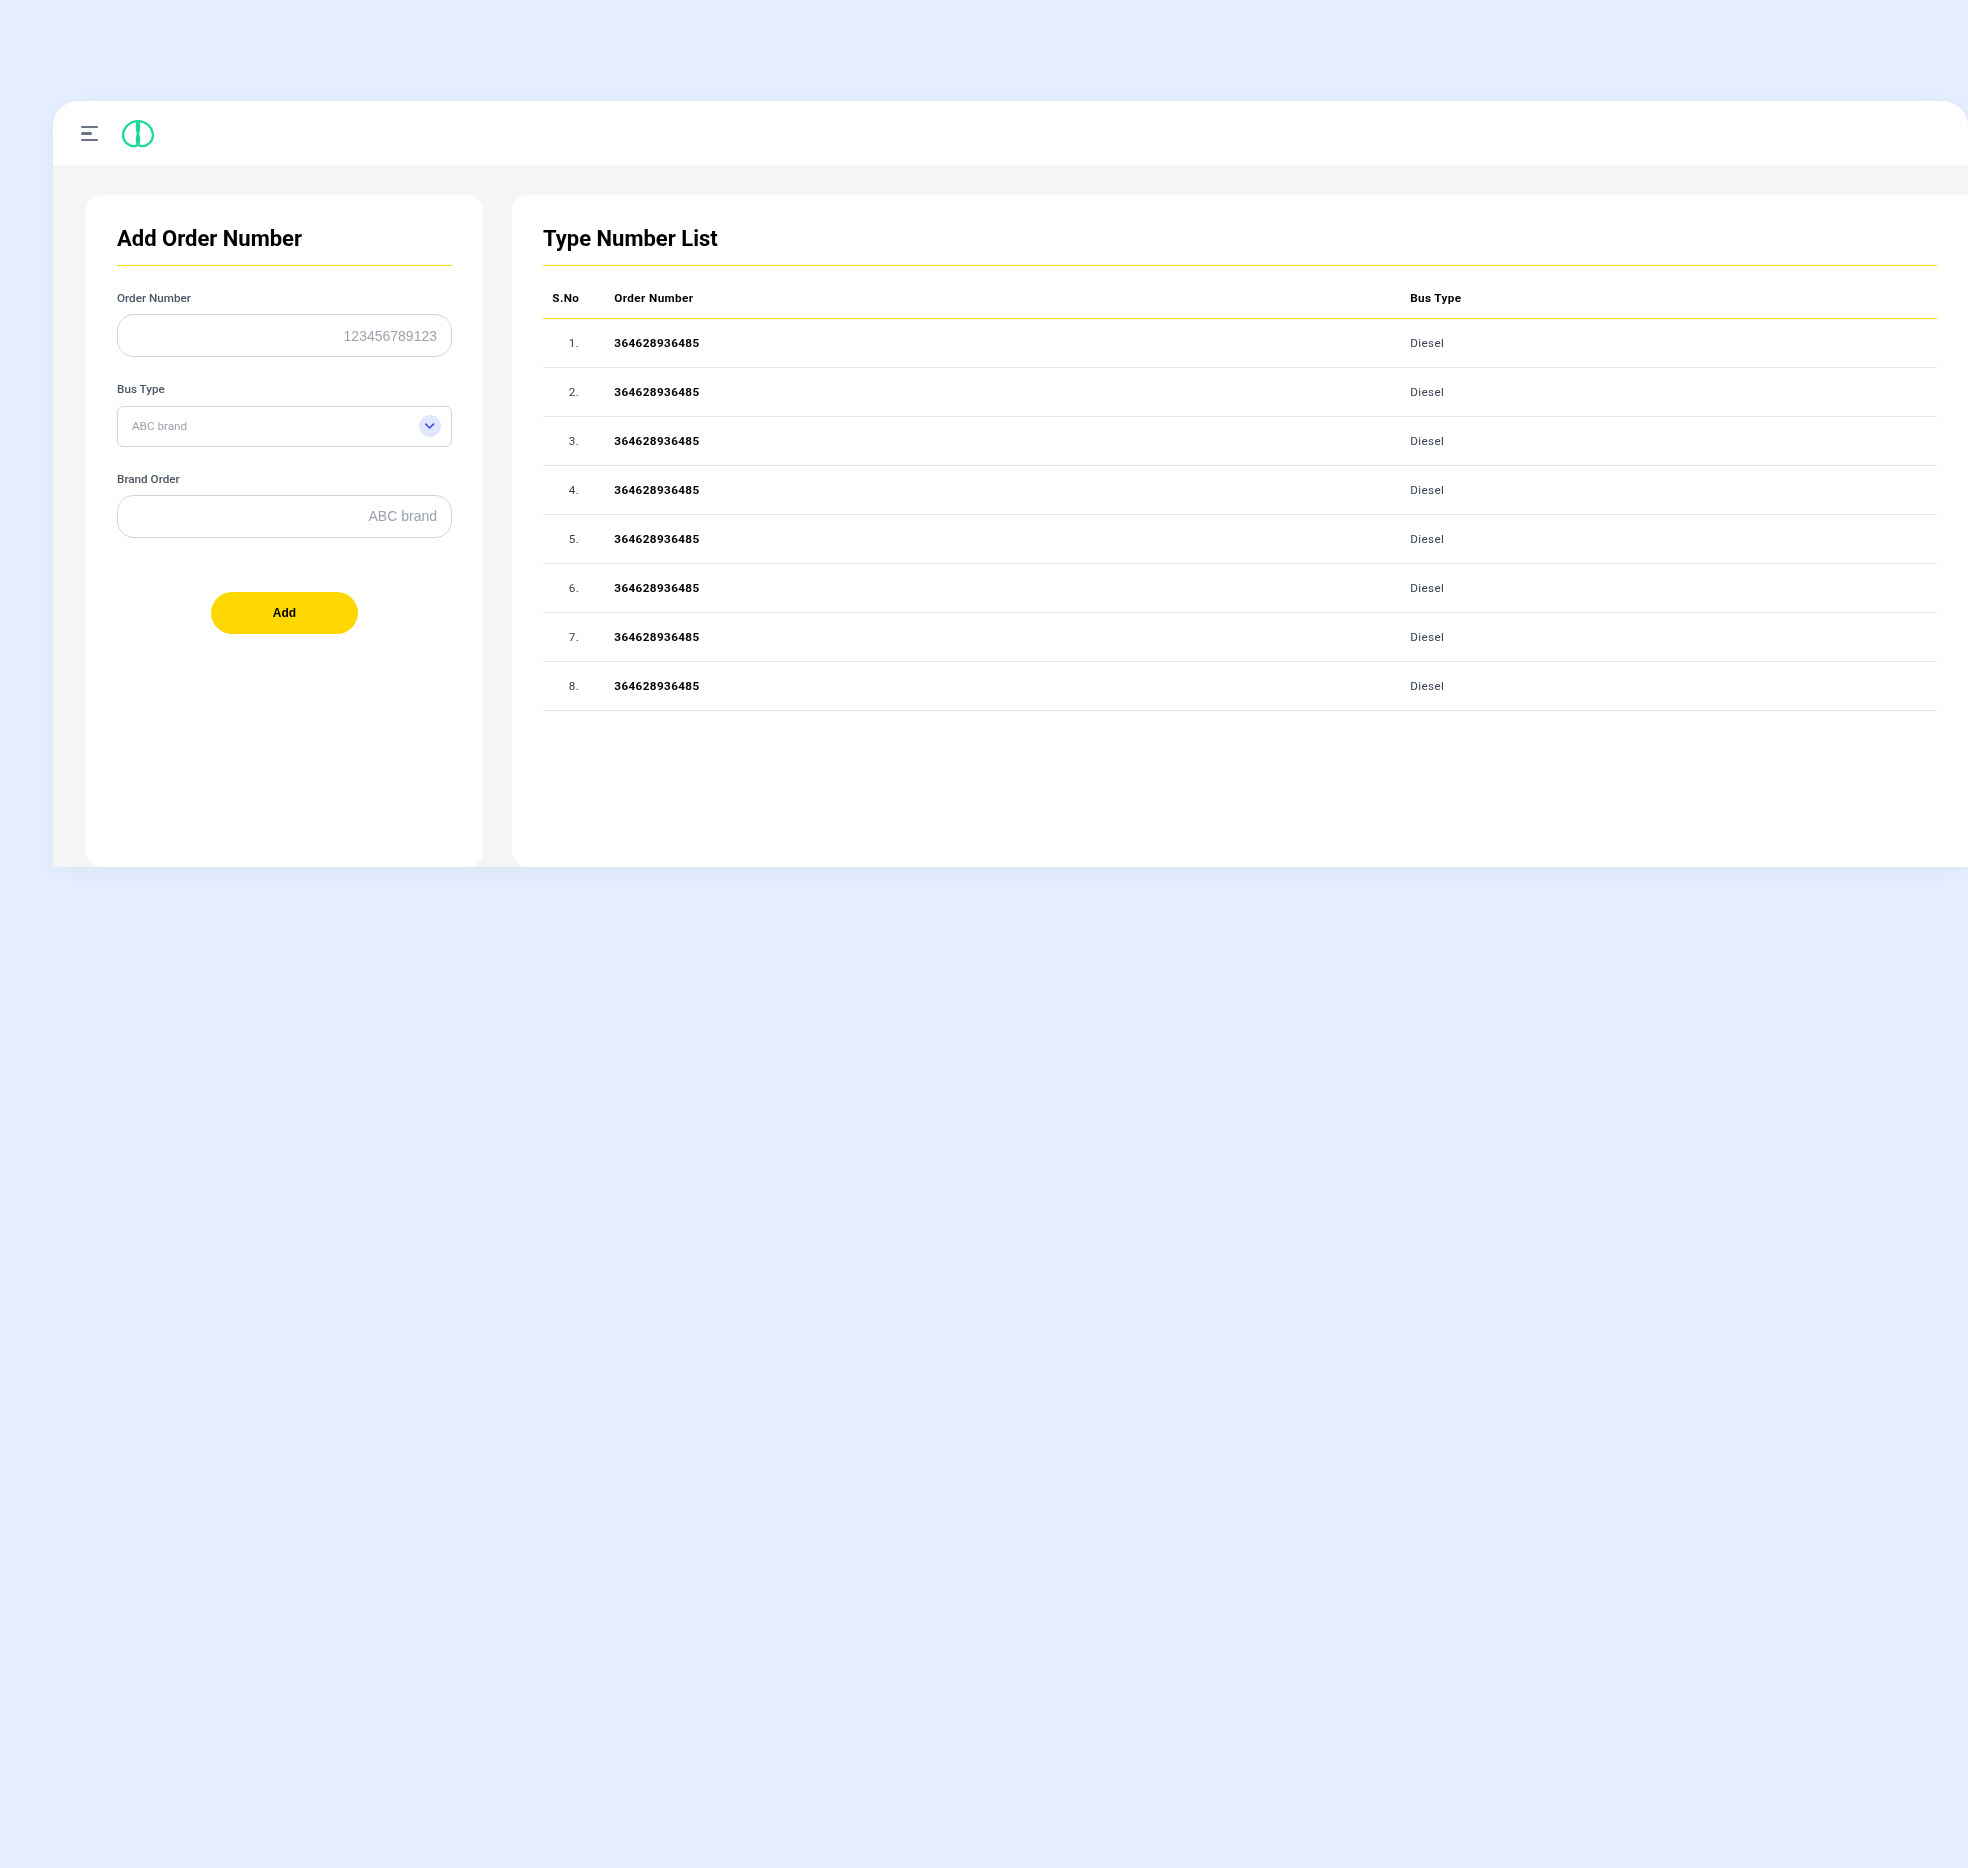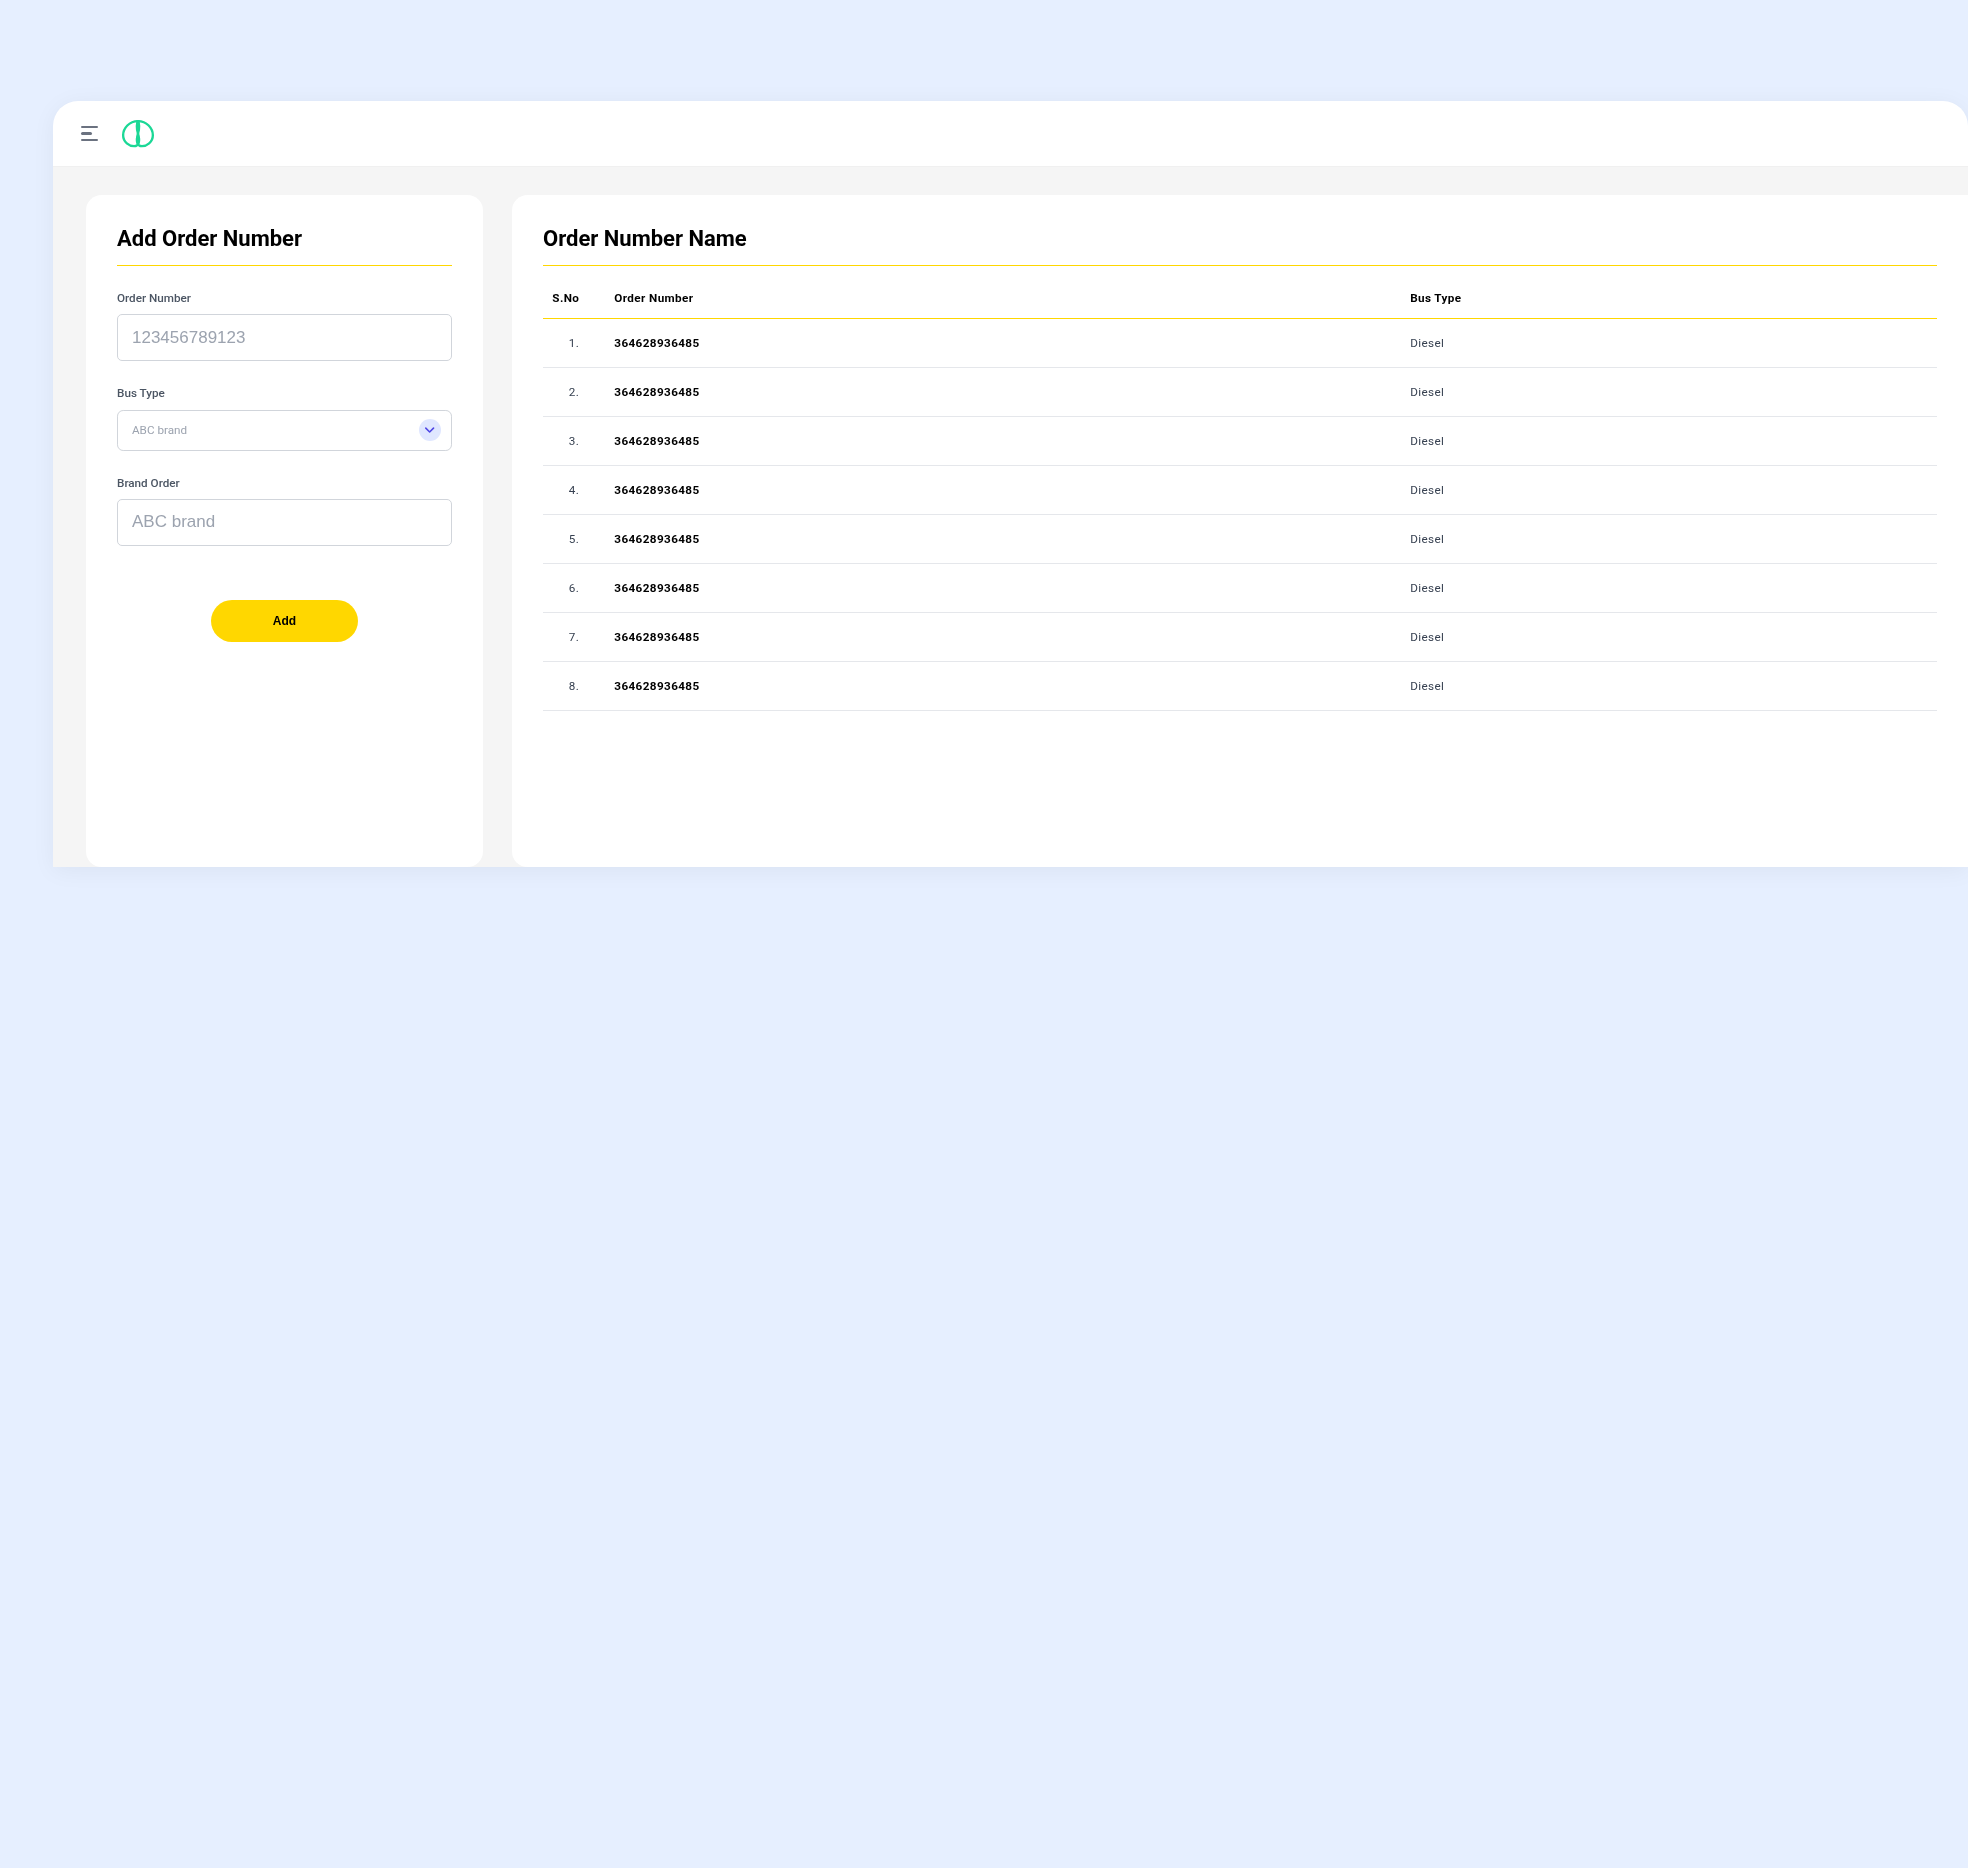--- a/index.html
+++ b/index.html
@@ -105,24 +105,25 @@
       font-size: 11.7px;
       color: #4b5563;
       margin-bottom: 9.3px;
       font-weight: 500;
     }
     
     .form-input {
       width: 100%;
       padding: 12.5px 14px;
       border: 0.8px solid #d1d5db;
-      border-radius: 5px;
-      font-size: 17px;
+      border-radius: 17px;
+      font-size: 14px;
       color: #374151;
       outline: none;
+      text-align: right;
     }
     
     .form-input::placeholder {
       color: #9ca3af;
     }
     
     .form-select-wrapper {
       position: relative;
       width: 100%;
     }
@@ -252,21 +253,21 @@
 
       <div class="form-group">
         <label class="form-label">Brand Order</label>
         <input type="text" class="form-input" placeholder="ABC brand" style="">
       </div>
 
       <button class="btn-add">Add</button>
     </div>
 
     <div class="card card-list">
-      <h2 class="card-title">Order Number Name</h2>
+      <h2 class="card-title">Type Number List</h2>
 
       <table class="table">
         <thead>
           <tr>
             <th class="col-sno">S.No</th>
             <th>Order Number</th>
             <th>Bus Type</th>
           </tr>
         </thead>
         <tbody>

